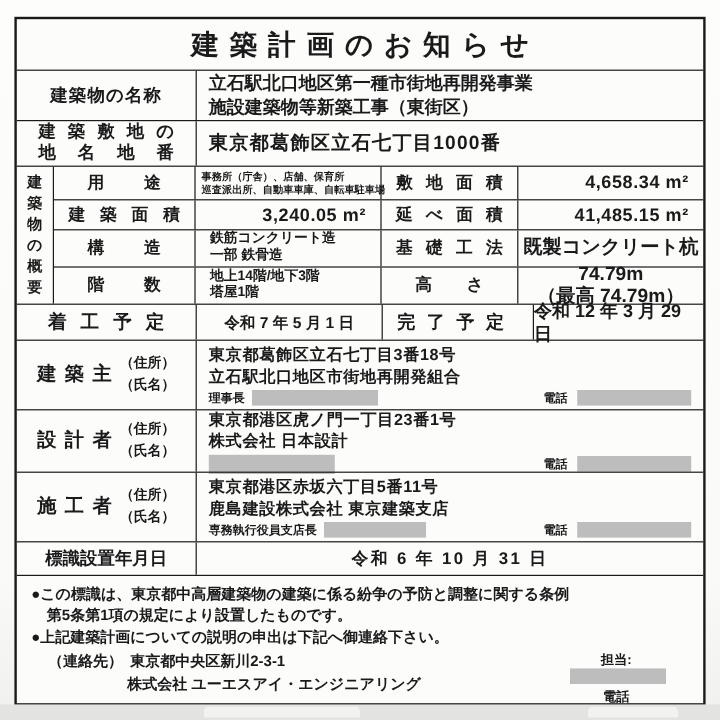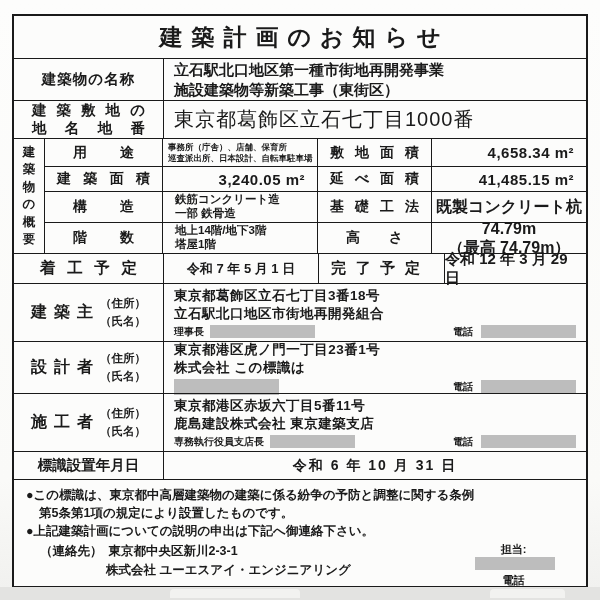--- a/index.html
+++ b/index.html
@@ -38,21 +38,21 @@
 
   .h-name{height:42px;}
   .h-site{height:38px;}
   .h-sched{height:30px;}
   .h-inst{height:28px;}
   .p-tall{height:58px;}
   .p-mid{height:52px;}
 
   .name-label{font-size:14.5px;letter-spacing:1px;}
   .big-val{padding-left:10px;font-size:15px;font-weight:700;line-height:1.3;}
-  .site-val{padding-left:10px;font-size:20px;font-weight:400;letter-spacing:1px;}
+  .site-val{padding-left:10px;font-size:16px;font-weight:700;letter-spacing:1px;}
 
   .js-spread{display:flex;justify-content:space-between;align-items:center;width:100%;}
   .sp-site{padding:0 18px;font-size:14.5px;line-height:1.2;}
   .sp2{padding:0 28px;}
   .sp4{padding:0 12px;}
   .sp-start{padding:0 26px;font-size:15.5px;}
   .vert{flex-direction:column;height:100%;justify-content:space-evenly;padding:4px 0;}
 
   
   .ov{display:flex;flex-shrink:0;}
@@ -154,21 +154,21 @@
       <div class="ov-main">
         <div class="ov-row r1">
           <div class="ol1">
               <div class="js-spread sp2">
                 <span>用</span>
                 <span>途</span>
               </div>
             </div>
           <div class="ov1">
             <div class="tiny">事務所（庁舎）、店舗、保育所</div>
-            <div class="tiny">巡査派出所、日本設計、自転車駐車場</div>
+            <div class="tiny">巡査派出所、自動車車庫、自転車駐車場</div>
           </div>
           <div class="ol2">
               <div class="js-spread sp4">
                 <span>敷</span>
                 <span>地</span>
                 <span>面</span>
                 <span>積</span>
               </div>
             </div>
           <div class="ov2 num">4,658.34 m²</div>
@@ -291,21 +291,21 @@
             <span>計</span>
             <span>者</span>
           </span>
         <span class="role-sub">
           <span>（住所）</span>
           <span>（氏名）</span>
         </span>
       </div>
       <div class="val party-val">
         <div class="addr">東京都港区虎ノ門一丁目23番1号</div>
-        <div class="addr">株式会社 この標識は</div>
+        <div class="addr">株式会社 日本設計</div>
         <div class="pline">
           <span class="redact rd-name-tall"></span>
           <span class="tel">電話</span>
           <span class="redact rd-phone"></span>
         </div>
       </div>
     </div>
 
     <div class="row p-tall">
       <div class="lab party-lab">

